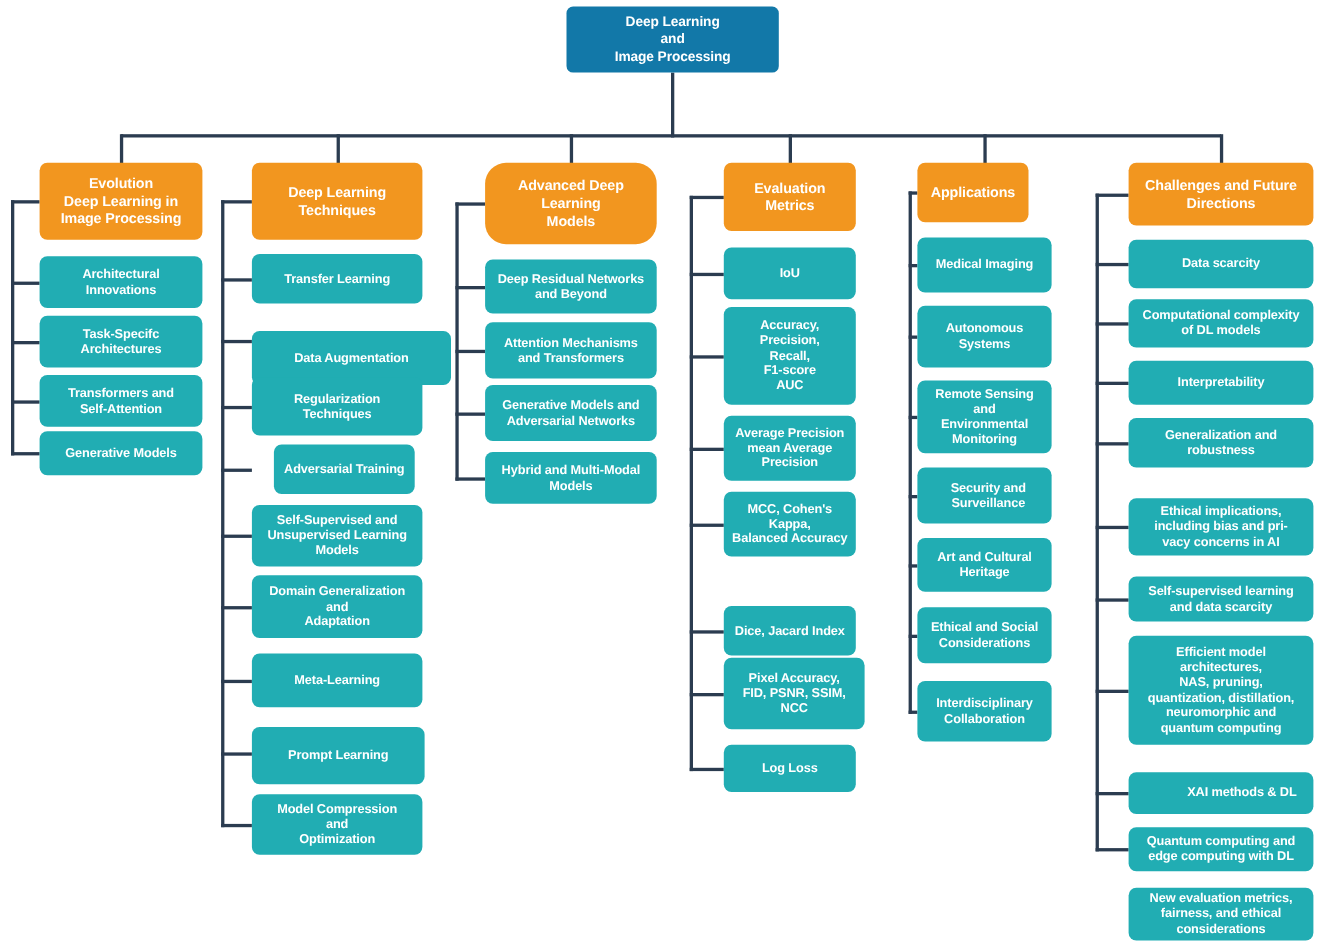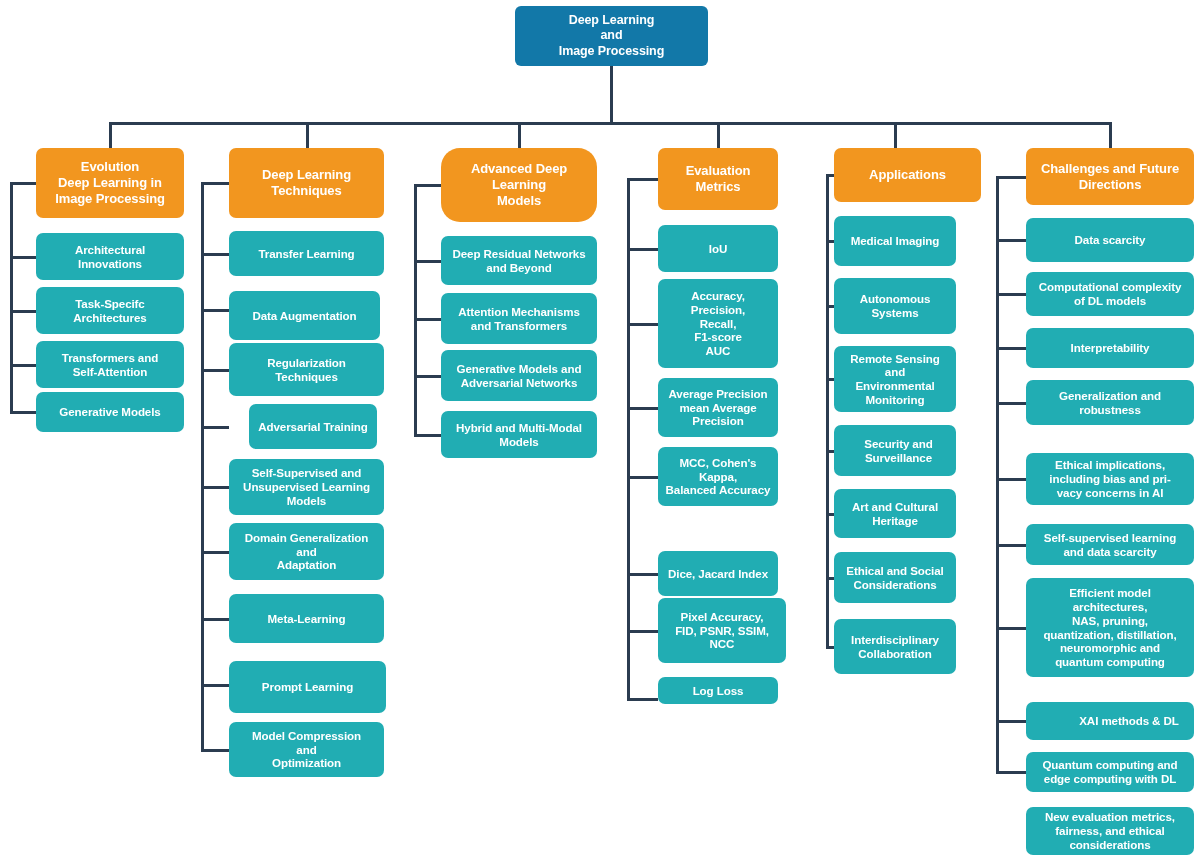--- a/index.html
+++ b/index.html
@@ -134,21 +134,21 @@
       <div class="node leaf" style="left: 36px; top: 233px; width: 148px; height: 47px;">Architectural
 Innovations</div>
       <div class="node leaf" style="left: 36px; top: 287px; width: 148px; height: 47px;">Task-Specifc
 Architectures</div>
       <div class="node leaf" style="left: 36px; top: 341px; width: 148px; height: 47px;">Transformers and
 Self-Attention</div>
       <div class="node leaf" style="left: 36px; top: 392px; width: 148px; height: 40px;">Generative Models</div>
       <div class="node cat" style="left: 229px; top: 148px; width: 155px; height: 70px;">Deep Learning
 Techniques</div>
       <div class="node leaf" style="left: 229px; top: 231px; width: 155px; height: 45px; text-align: center;">Transfer Learning</div>
-      <div class="node leaf" style="left: 229px; top: 291px; width: 151px; height: 49px;">Data Augmentation</div>
+      <div class="node leaf" style="left: 229px; top: 301px; width: 181px; height: 49px;">Data Augmentation</div>
       <div class="node leaf" style="left: 229px; top: 343px; width: 155px; height: 53px;">Regularization
 Techniques</div>
       <div class="node leaf" style="left: 229px; top: 404px; width: 128px; height: 45px; margin-left: 20px;">Adversarial Training</div>
       <div class="node leaf" style="left: 229px; top: 459px; width: 155px; height: 56px;">Self-Supervised and
 Unsupervised Learning
 Models</div>
       <div class="node leaf" style="left: 229px; top: 523px; width: 155px; height: 57px;">Domain Generalization
 and
 Adaptation</div>
       <div class="node leaf" style="left: 229px; top: 594px; width: 155px; height: 49px;">Meta-Learning</div>
@@ -177,22 +177,22 @@
       <div class="node leaf" style="left: 658px; top: 378px; width: 120px; height: 59px;">Average Precision
 mean Average
 Precision</div>
       <div class="node leaf" style="left: 658px; top: 447px; width: 120px; height: 59px;">MCC, Cohen's
 Kappa,
 Balanced Accuracy</div>
       <div class="node leaf" style="left: 658px; top: 551px; width: 120px; height: 45px;">Dice, Jacard Index</div>
       <div class="node leaf" style="left: 658px; top: 598px; width: 128px; height: 65px;">Pixel Accuracy,
 FID, PSNR, SSIM,
 NCC</div>
-      <div class="node leaf" style="left: 658px; top: 677px; width: 120px; height: 27px;">Log Loss</div>
-      <div class="node cat" style="left: 834px; top: 148px; width: 147px; height: 54px;">Applications</div>
+      <div class="node leaf" style="left: 658px; top: 677px; width: 120px; height: 43px;">Log Loss</div>
+      <div class="node cat" style="left: 834px; top: 148px; width: 101px; height: 54px;">Applications</div>
       <div class="node leaf" style="left: 834px; top: 216px; width: 122px; height: 50px;">Medical Imaging</div>
       <div class="node leaf" style="left: 834px; top: 278px; width: 122px; height: 56px;">Autonomous
 Systems</div>
       <div class="node leaf" style="left: 834px; top: 346px; width: 122px; height: 66px;">Remote Sensing
 and
 Environmental
 Monitoring</div>
       <div class="node leaf" style="left: 834px; top: 425px; width: 122px; height: 51px; padding-left: 12px;">Security and
 Surveillance</div>
       <div class="node leaf" style="left: 834px; top: 489px; width: 122px; height: 49px;">Art and Cultural

